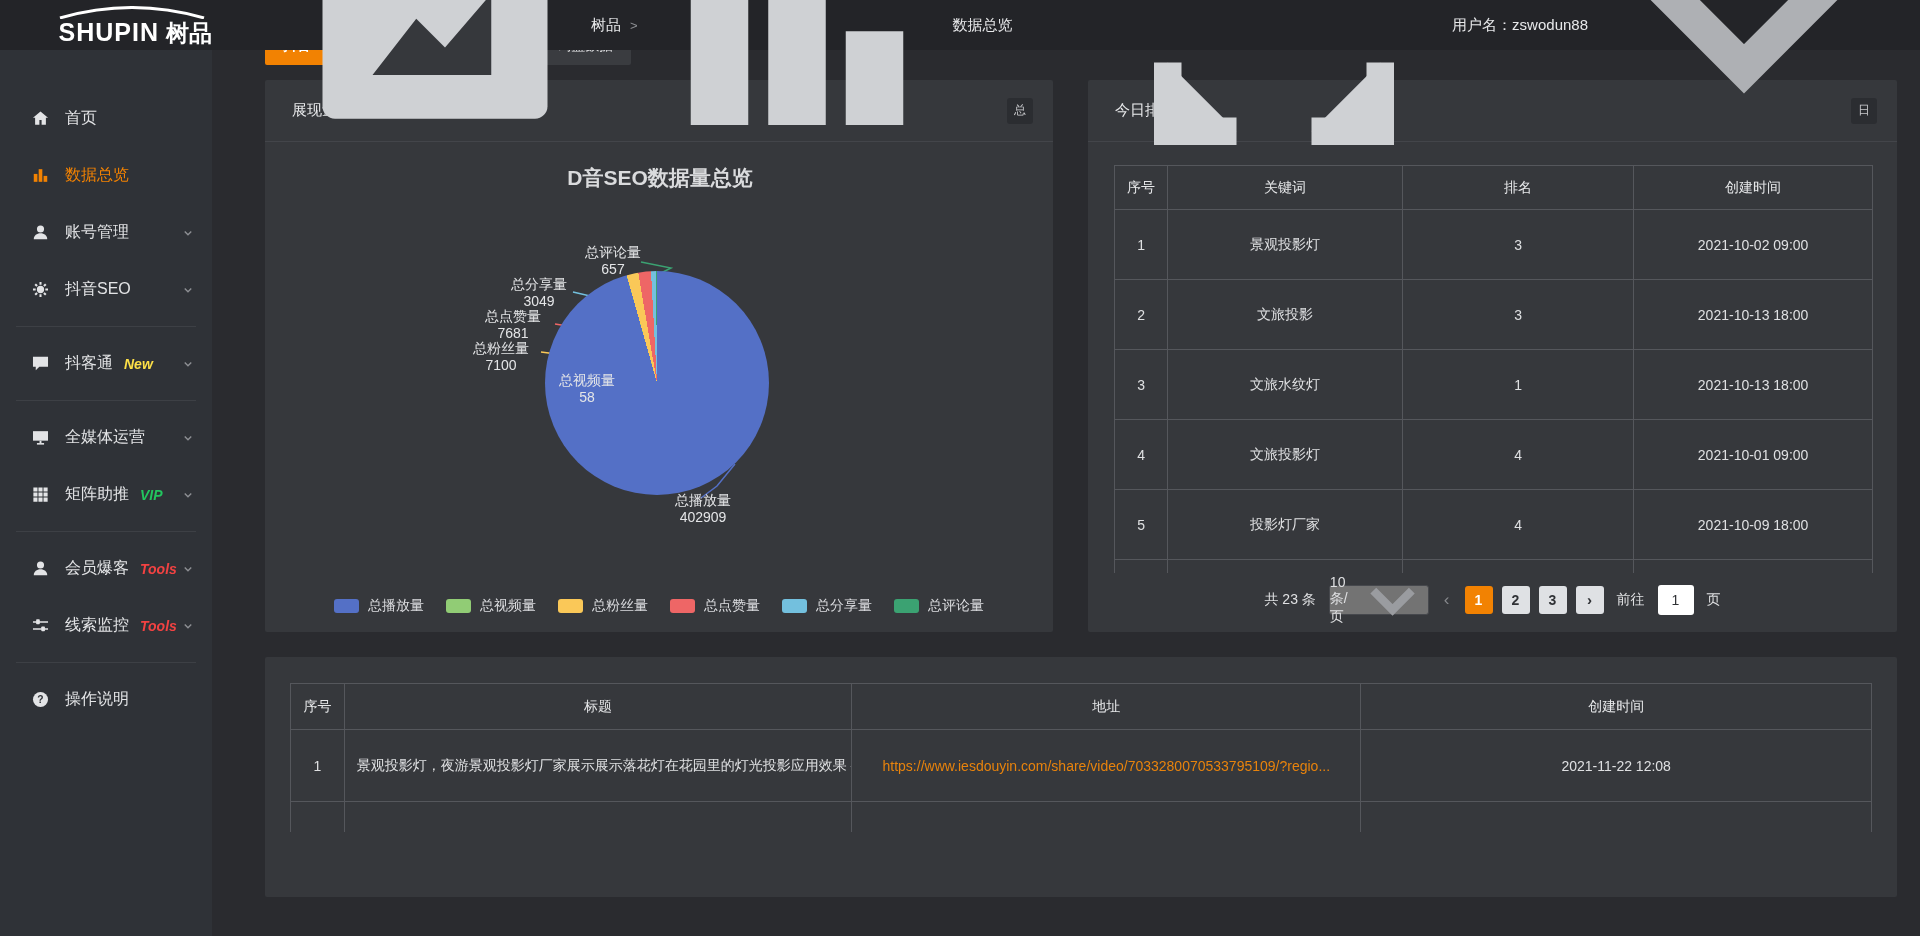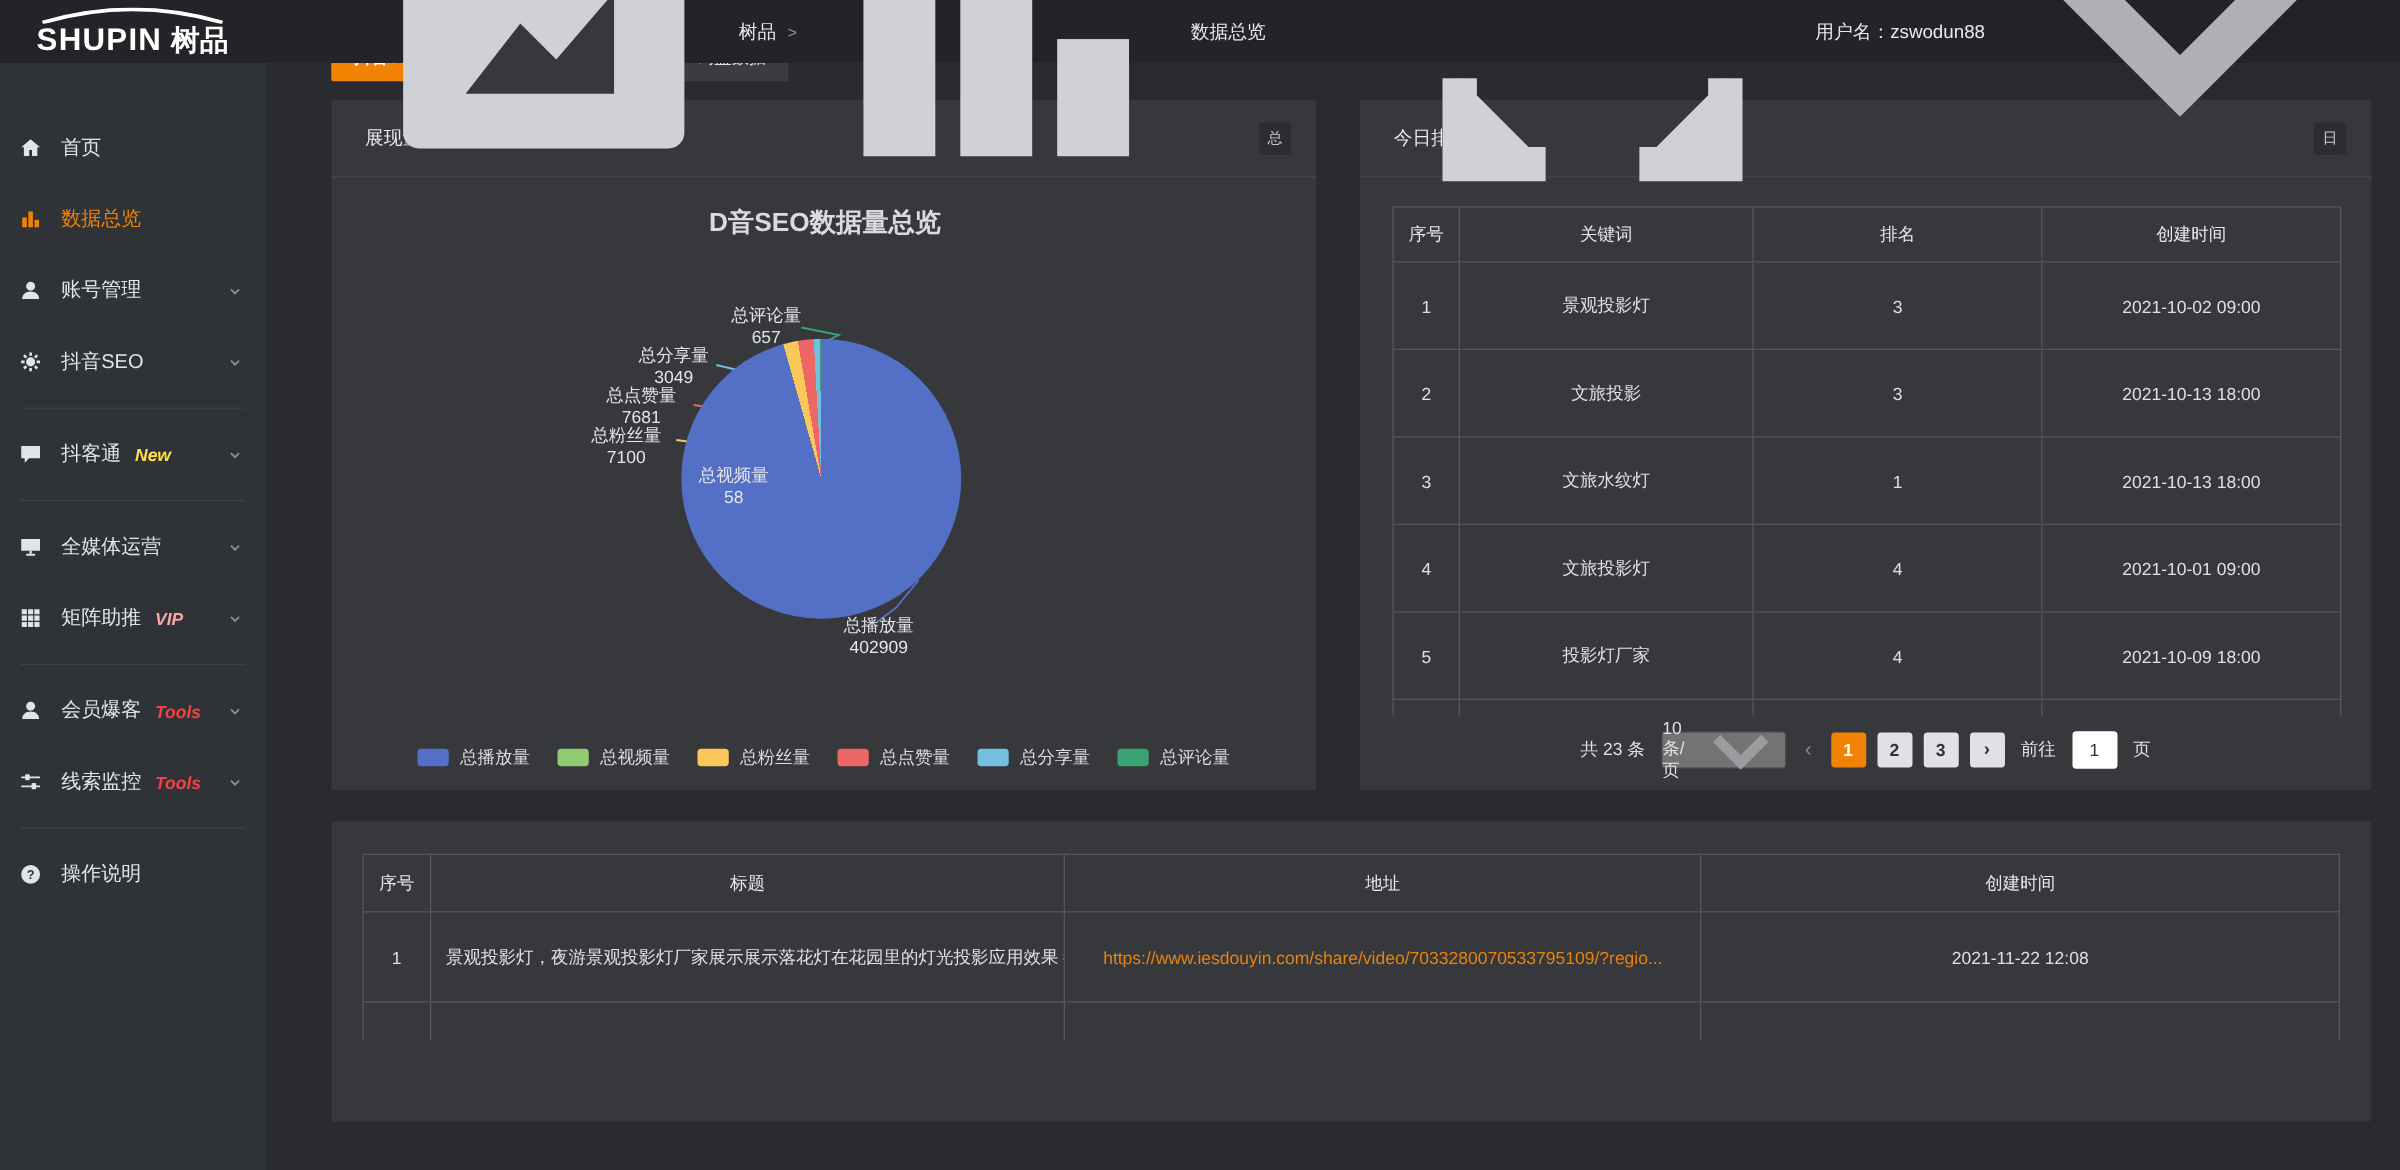--- a/index.html
+++ b/index.html
@@ -2,39 +2,39 @@
 <html><head>
 <meta charset="utf-8">
 <style>
 *{margin:0;padding:0;box-sizing:border-box}
 html,body{width:1920px;height:936px;overflow:hidden;background:#2a2b2f;
   font-family:"Liberation Sans","DejaVu Sans",sans-serif;color:#e2e3e5}
 svg{display:block}
 
 
 .topbar{position:fixed;top:0;left:0;right:0;height:50px;background:#232428;display:flex;align-items:center;z-index:10}
-.logo{width:212px;display:flex;flex-direction:column;align-items:center;justify-content:center;cursor:pointer}
+.logo{width:212px;display:flex;flex-direction:column;align-items:flex-end;justify-content:center;cursor:pointer}
 .logo-arc{margin-bottom:1px}
 .logo-line{display:flex;align-items:baseline;line-height:1}
 .logo-en{font-size:25px;font-weight:800;color:#fff;letter-spacing:1px}
 .logo-cn{font-size:23px;font-weight:bold;color:#fff;margin-left:7px}
 .breadcrumb{display:flex;align-items:center;margin-left:73px;gap:9px;font-size:15px;color:#e7e8ea}
 .crumb{display:flex;align-items:center;gap:6px;cursor:pointer}
 .crumb-icon svg{width:14px;height:14px;fill:#cfd1d4}
 .crumb-sep{color:#8d8f93;font-size:13px}
 .topbar-right{margin-left:auto;display:flex;align-items:center;gap:28px;padding-right:26px}
 .fullscreen{cursor:pointer;color:#cfd1d4}
 .fullscreen svg{width:17px;height:17px}
 .userbox{display:flex;align-items:center;gap:6px;font-size:15px;color:#e7e8ea;cursor:pointer}
 .userbox .chev svg{width:11px;height:11px;stroke:#aeb0b4}
 
 
 .sidebar{position:fixed;top:50px;left:0;bottom:0;width:212px;background:#2f3237}
 .menu{list-style:none;padding-top:40px}
-.menu-item{position:relative;height:57px;display:flex;align-items:center;padding-left:14px;font-size:16px;color:#e3e4e6;cursor:pointer}
+.menu-item{position:relative;height:57px;display:flex;align-items:center;padding-left:30px;font-size:16px;color:#e3e4e6;cursor:pointer}
 .menu-item.active{color:#f28202}
 .mi-icon{width:20px;display:inline-flex;justify-content:center}
 .mi-icon svg{width:19px;height:19px;fill:currentColor}
 .mi-label{margin-left:15px;white-space:nowrap}
 .mi-badge{margin-left:11px;font-style:italic;font-weight:bold;font-size:14px}
 .mi-chevron{position:absolute;right:18px;top:50%;transform:translateY(-50%)}
 .mi-chevron svg{width:12px;height:12px;stroke:#8d8f93;fill:none}
 .menu-divider{height:1px;background:#3d4045;margin:8px 16px;list-style:none}
 
 
@@ -219,21 +219,21 @@
           </svg>
         </span>
       </li>
       <li class="menu-item">
         <span class="mi-icon">
           <svg viewBox="0 0 24 24">
             <path d="M3 3h5.2v5.2H3zM9.4 3h5.2v5.2H9.4zM15.8 3H21v5.2h-5.2zM3 9.4h5.2v5.2H3zM9.4 9.4h5.2v5.2H9.4zM15.8 9.4H21v5.2h-5.2zM3 15.8h5.2V21H3zM9.4 15.8h5.2V21H9.4zM15.8 15.8H21V21h-5.2z"></path>
           </svg>
         </span>
         <span class="mi-label">矩阵助推</span>
-        <span class="mi-badge" style="color:#fca5a5">VIP</span>
+        <span class="mi-badge" style="color:#22c55e">VIP</span>
         <span class="mi-chevron">
           <svg viewBox="0 0 24 24" fill="none" stroke="#8d8f93" stroke-width="2.8">
             <path d="M5.5 9l6.5 6.5L18.5 9"></path>
           </svg>
         </span>
       </li>
       <li class="menu-divider"></li>
       <li class="menu-item">
         <span class="mi-icon">
           <svg viewBox="0 0 24 24">

